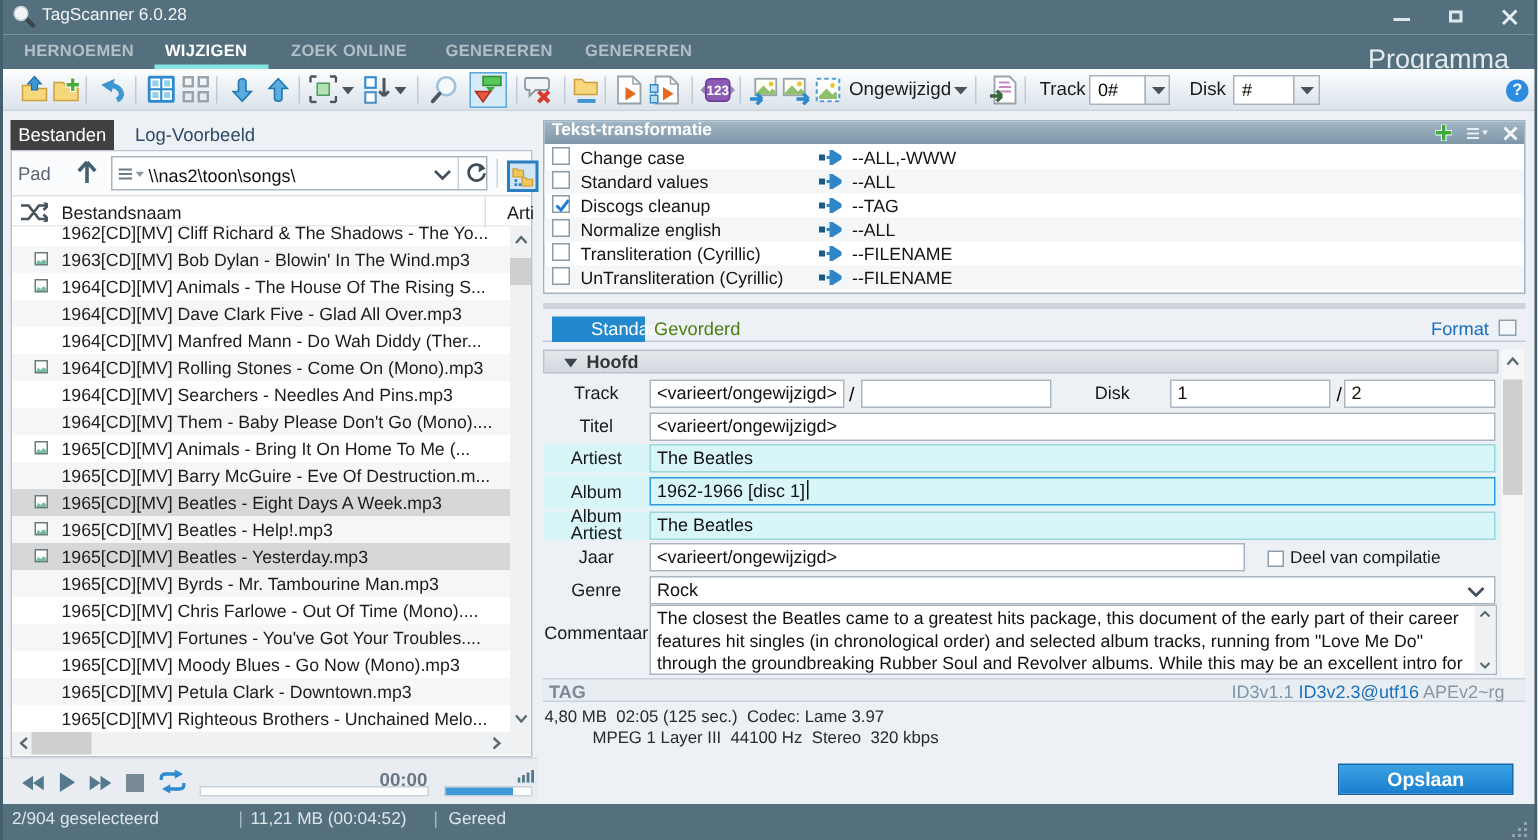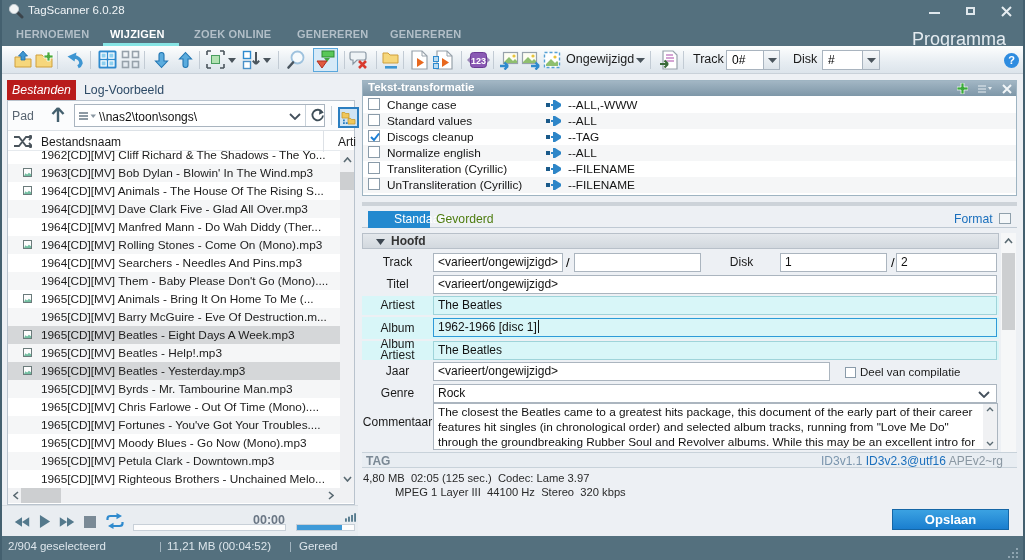--- a/index.html
+++ b/index.html
@@ -273,22 +273,22 @@
     </div>
     <svg class="abs" style="left:343px;top:7px" width="11" height="9" viewBox="0 0 13 10">
       <g fill="#54798c">
           <rect x="0" y="6" width="2.2" height="4"></rect>
           <rect x="3.6" y="4" width="2.2" height="6"></rect>
           <rect x="7.2" y="2" width="2.2" height="8"></rect>
           <rect x="10.8" y="0" width="2.2" height="10"></rect>
         </g>
     </svg>
   </div>
-  <div class="ltab" style="left:7px;width:69px;background:#b91c1c;color:#fff;text-align:center;font-style:italic;">Bestanden</div>
-  <div class="ltab" style="left:84px;width:86px;color:#2d4a66;">Log-Voorbeeld</div>
+  <div class="ltab" style="left:7px;width:69px;background:#404040;color:#fff;text-align:center;">Bestanden</div>
+  <div class="ltab" style="left:84px;width:86px;color:#2d4a66;text-align:right;">Log-Voorbeeld</div>
   <div class="abs" id="lframe">
     <div class="abs" style="left:0;top:0;width:346px;height:29px;background:#fbfcfd;">
       <div class="abs" style="left:4px;top:8px;font-size:12.3px;color:#5a6672;">Pad</div>
       <svg class="abs" style="left:42px;top:5px" width="16" height="18" viewBox="0 0 16 18">
         <path d="M8 2 V16 M8 2 L2.5 8 M8 2 L13.5 8" stroke="#44606e" stroke-width="2.4" fill="none"></path>
       </svg>
       <div class="abs" style="left:66px;top:3px;width:251px;height:23px;background:#fff;border:1px solid #a9b4bf;padding-left:36px;">
         <svg class="abs" style="left:4px;top:7px" width="18" height="9" viewBox="0 0 18 9">
           <path d="M0 1 H9 M0 4 H9 M0 7 H9" stroke="#6a7a86" stroke-width="1.3"></path>
           <path d="M11.5 2.5 H17 L14.2 6 Z" fill="#8a97a2"></path>

